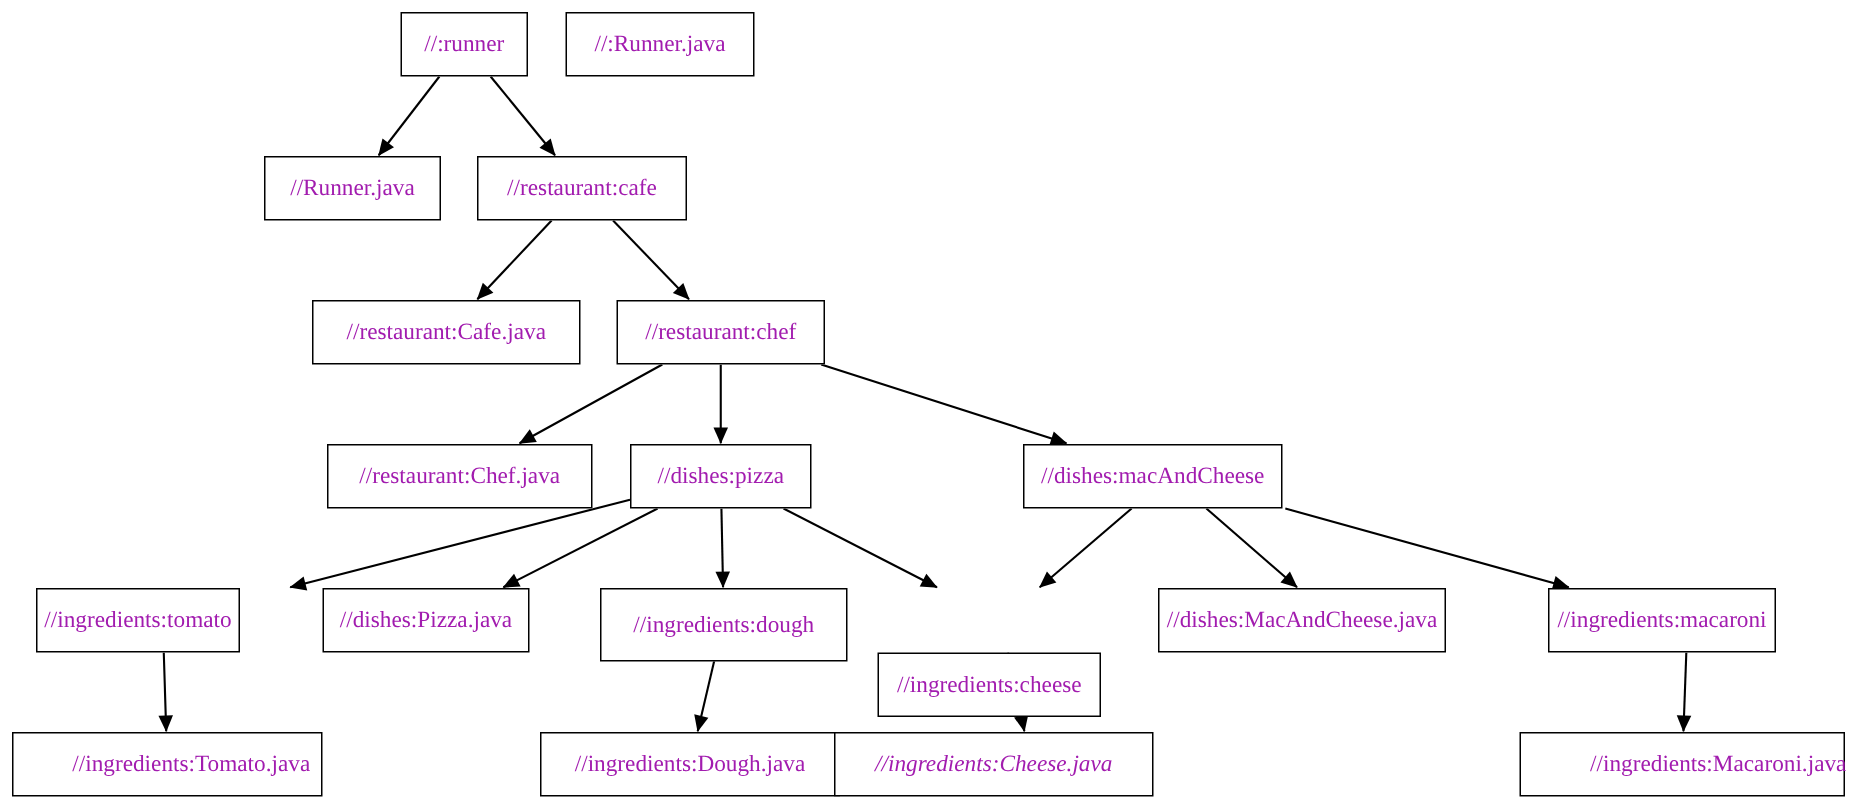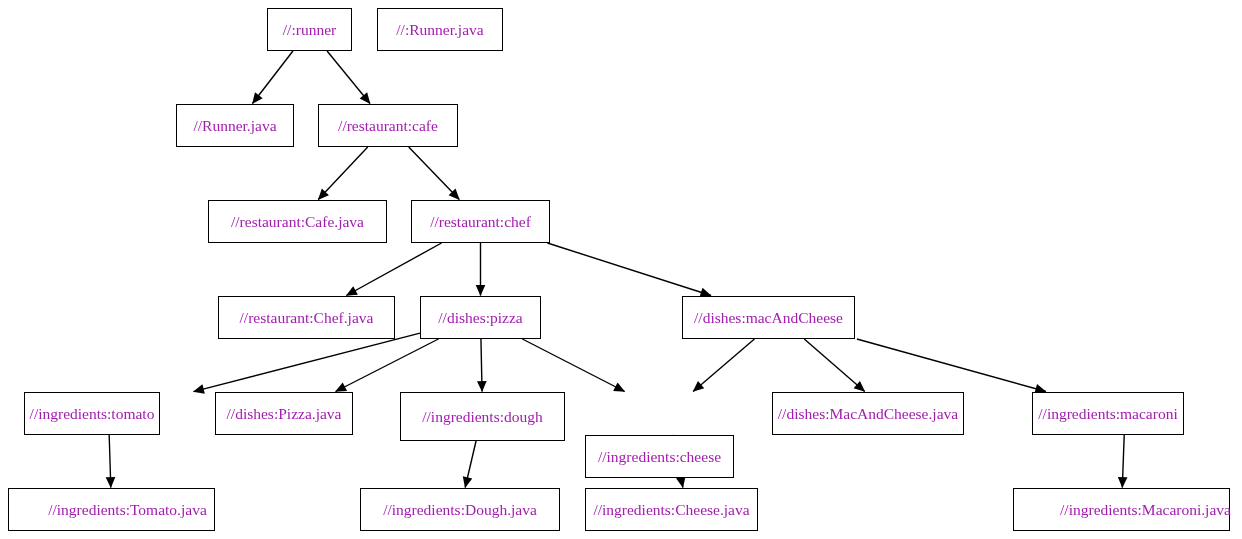--- a/index.html
+++ b/index.html
@@ -111,20 +111,20 @@
       </div>
       <div class="node" style="left: 1032px; top: 392px; width: 152px; height: 43px; border-color: rgb(0, 0, 0); background: rgb(255, 255, 255);">
         <span>//ingredients:macaroni</span>
       </div>
       <div class="node" style="left: 8px; top: 488px; width: 207px; height: 43px; border-color: rgb(0, 0, 0); background: rgb(255, 255, 255); padding-left: 32px;">
         <span>//ingredients:Tomato.java</span>
       </div>
       <div class="node" style="left: 360px; top: 488px; width: 200px; height: 43px; border-color: rgb(0, 0, 0); background: rgb(255, 255, 255);">
         <span>//ingredients:Dough.java</span>
       </div>
-      <div class="node" style="left: 585px; top: 488px; width: 173px; height: 43px; border-color: rgb(0, 0, 0); background: rgb(255, 255, 255);">
+      <div class="node" style="left: 556px; top: 488px; width: 213px; height: 43px; border-color: rgb(0, 0, 0); background: rgb(255, 255, 255); font-style: italic;">
         <span>//ingredients:Cheese.java</span>
       </div>
       <div class="node" style="left: 1013px; top: 488px; width: 217px; height: 43px; border-color: rgb(0, 0, 0); background: rgb(255, 255, 255); padding-left: 48px;">
         <span>//ingredients:Macaroni.java</span>
       </div>
     </div>
 </div>
 
 </body></html>

